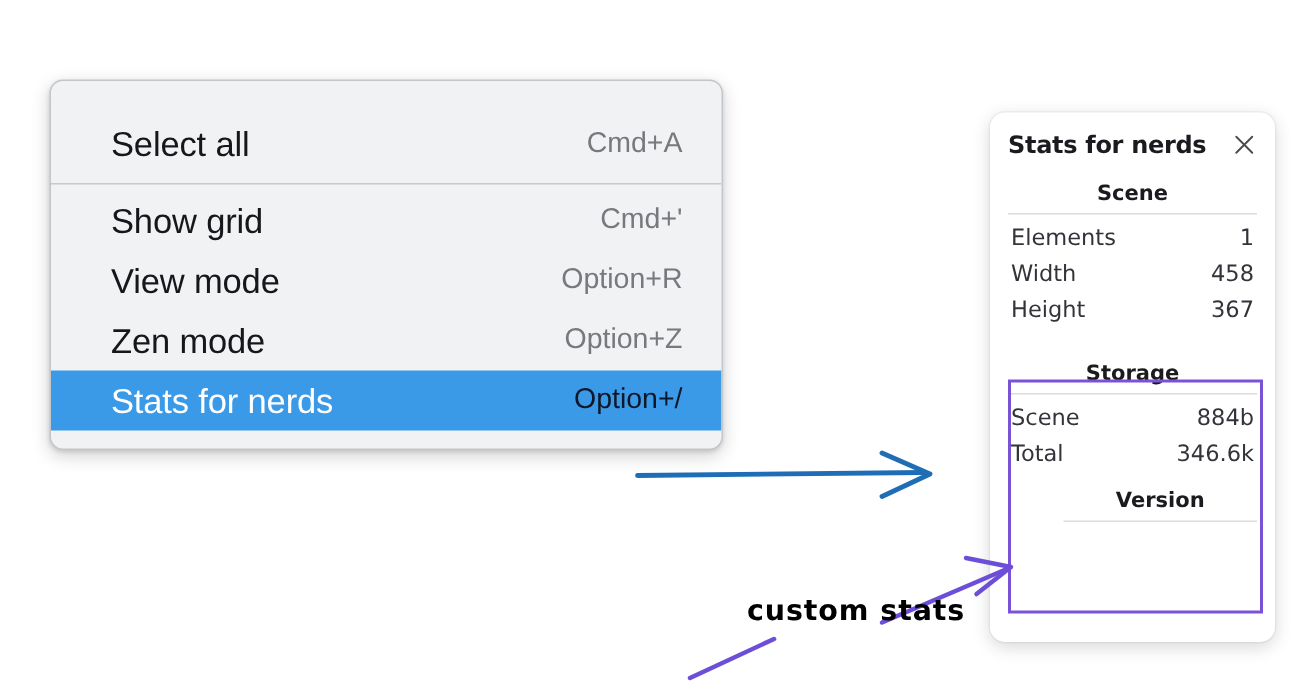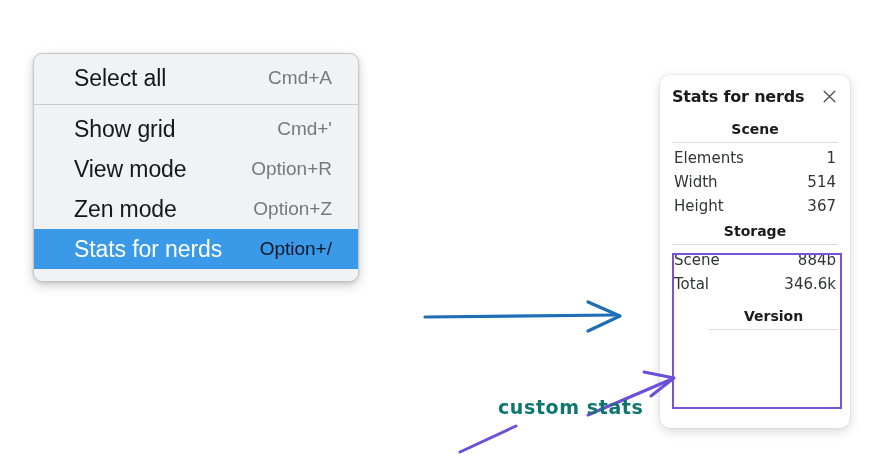--- a/index.html
+++ b/index.html
@@ -14,27 +14,27 @@
     overflow: hidden;
     font-family: "Liberation Sans", sans-serif;
     -webkit-font-smoothing: antialiased;
   }
 
   
   #context-menu {
     position: absolute;
     left: 33px;
     top: 53px;
-    width: 326px;
+    width: 449px;
     background: #f1f2f4;
     border: 1px solid #c3c7cc;
     border-radius: 9px;
     box-shadow: 0 4px 12px rgba(0,0,0,0.18), 0 1px 3px rgba(0,0,0,0.12);
     box-sizing: border-box;
-    padding: 0 0 8px 0;
+    padding: 18px 0 8px 0;
     overflow: hidden;
   }
   .menu-group { padding: 4px 0; }
   .menu-sep {
     height: 1px;
     background: #c6cace;
     margin: 2px 0 0 0;
   }
   .menu-item {
     display: flex;
@@ -144,21 +144,21 @@
     left: 440px; top: 360px;
     width: 245px; height: 100px;
   }
   #custom-stats-label {
     position: absolute;
     left: 498px;
     top: 396px;
     font-family: "DejaVu Sans", sans-serif;
     font-size: 19px;
     font-weight: bold;
-    color: #0f766e;
+    color: #000000;
     letter-spacing: 0.6px;
     white-space: nowrap;
   }
 </style>
 </head>
 <body>
 
 <div id="context-menu">
 
   <div class="menu-group">
@@ -202,29 +202,29 @@
 
   <div>
     <div class="section-head">Scene</div>
     <div class="section-rule"></div>
     <div class="stat-row">
       <span class="key">Elements</span>
       <span class="value">1</span>
     </div>
     <div class="stat-row">
       <span class="key">Width</span>
-      <span class="value">514</span>
+      <span class="value">458</span>
     </div>
     <div class="stat-row">
       <span class="key">Height</span>
       <span class="value">367</span>
     </div>
   </div>
 
-  <div style="margin-top:2px;">
+  <div style="margin-top:20px;">
     <div class="section-head">Storage</div>
     <div class="section-rule"></div>
     <div class="stat-row">
       <span class="key">Scene</span>
       <span class="value">884b</span>
     </div>
     <div class="stat-row">
       <span class="key">Total</span>
       <span class="value">346.6k</span>
     </div>

